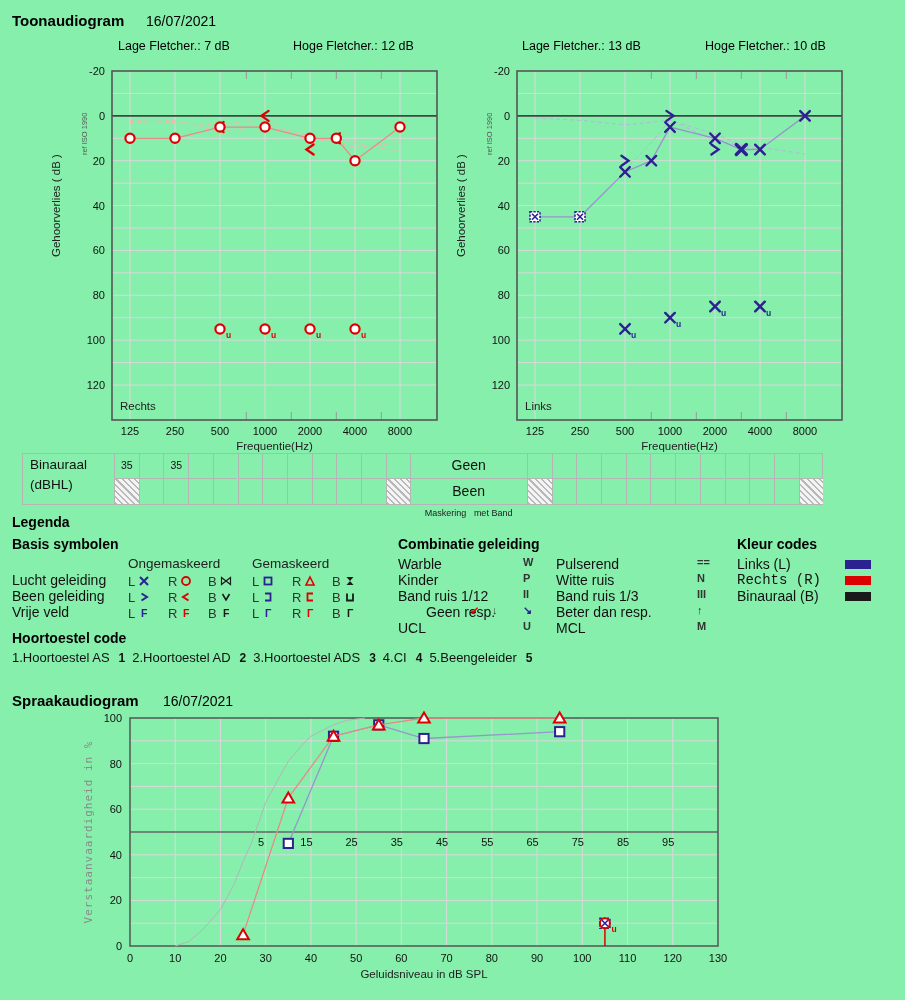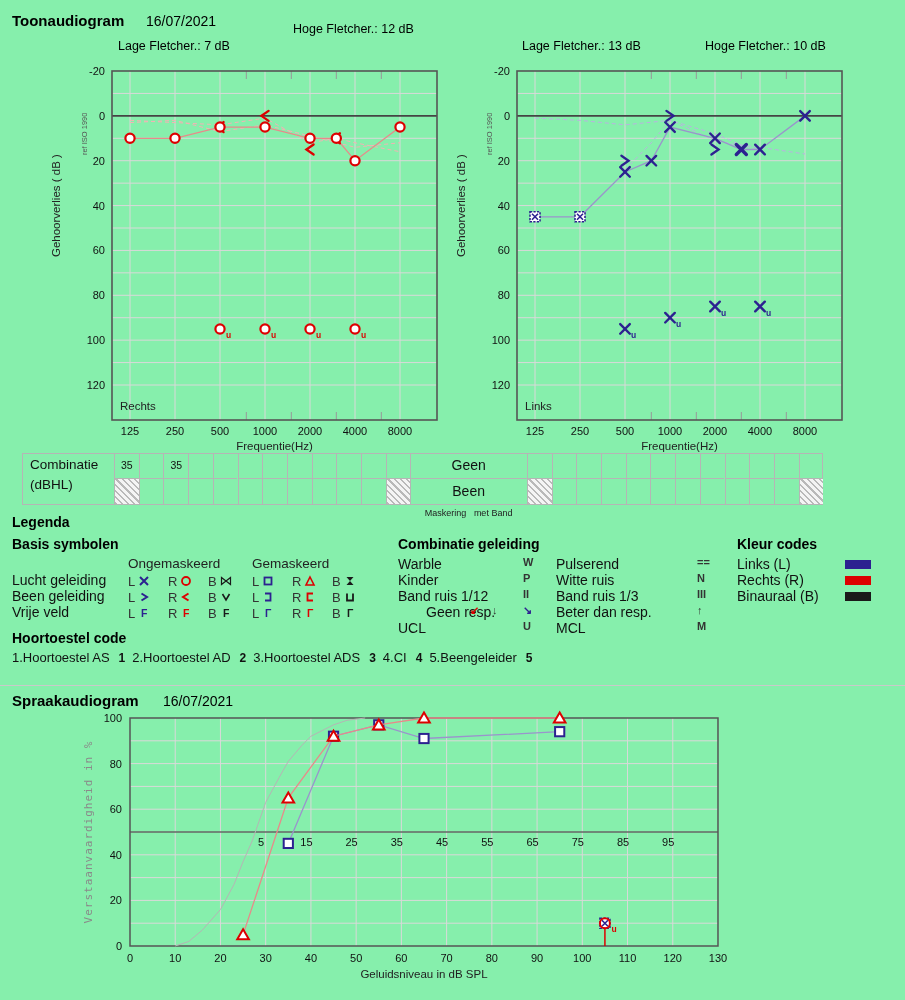--- a/index.html
+++ b/index.html
@@ -37,21 +37,21 @@
 </style>
 </head>
 <body>
 
 <div class="page">
 
   <div class="t title" style="left:12px;top:12px">Toonaudiogram</div>
   <div class="t date" style="left:146px;top:13px">16/07/2021</div>
 
   <div class="t fletcher" style="left:118px;top:39px">Lage Fletcher.: 7 dB</div>
-  <div class="t fletcher" style="left:293px;top:22px">Hoge Fletcher.: 12 dB</div>
+  <div class="t fletcher" style="left:293px;top:39px">Hoge Fletcher.: 12 dB</div>
   <div class="t fletcher" style="left:522px;top:39px">Lage Fletcher.: 13 dB</div>
   <div class="t fletcher" style="left:705px;top:39px">Hoge Fletcher.: 10 dB</div>
 
   <svg id="tone-right" class="abs" style="left:30px;top:55px" width="420" height="402">
       <line x1="100" y1="16" x2="100" y2="365" stroke="#d9d9d9" stroke-width="1"></line>
       <line x1="145" y1="16" x2="145" y2="365" stroke="#d9d9d9" stroke-width="1"></line>
       <line x1="190" y1="16" x2="190" y2="365" stroke="#d9d9d9" stroke-width="1"></line>
       <line x1="235" y1="16" x2="235" y2="365" stroke="#d9d9d9" stroke-width="1"></line>
       <line x1="280" y1="16" x2="280" y2="365" stroke="#d9d9d9" stroke-width="1"></line>
       <line x1="325" y1="16" x2="325" y2="365" stroke="#d9d9d9" stroke-width="1"></line>
@@ -258,21 +258,21 @@
       </g>
       <text x="286" y="260.5" class="ucl-u" fill="#2c2190">u</text>
       <g>
         <path d="M320.2 246.7L329.8 256.3M320.2 256.3L329.8 246.7" stroke="#2c2190" stroke-width="2.4" fill="none" stroke-linecap="round"></path>
       </g>
       <text x="331" y="260.5" class="ucl-u" fill="#2c2190">u</text>
     </svg>
 
   <div id="masking" class="abs" style="left: 22px; top: 453px; width: 801.3px; height: 66px;">
       <div class="abs" style="left:0;top:0;width:801.3px;height:52px;border:1px solid #b5b5b5;box-sizing:border-box"></div>
-      <div class="mask-label" style="left:8px;top:4px">Combinatie</div>
+      <div class="mask-label" style="left:8px;top:4px">Binauraal</div>
       <div class="mask-label" style="left:8px;top:24px">(dBHL)</div>
       <div class="mask-cell" style="left:92px;top:0;width:24.7px;height:26px">35</div>
       <div class="mask-cell mask-hatch" style="left:92px;top:26px;width:24.7px;height:26px"></div>
       <div class="mask-cell" style="left:116.7px;top:0;width:24.7px;height:26px"></div>
       <div class="mask-cell" style="left:116.7px;top:26px;width:24.7px;height:26px"></div>
       <div class="mask-cell" style="left:141.4px;top:0;width:24.7px;height:26px">35</div>
       <div class="mask-cell" style="left:141.4px;top:26px;width:24.7px;height:26px"></div>
       <div class="mask-cell" style="left:166.1px;top:0;width:24.7px;height:26px"></div>
       <div class="mask-cell" style="left:166.1px;top:26px;width:24.7px;height:26px"></div>
       <div class="mask-cell" style="left:190.8px;top:0;width:24.7px;height:26px"></div>
@@ -410,21 +410,21 @@
       <div class="t leg-label" style="left: 556px; top: 604px;">Beter dan resp.</div>
       <div class="t sym-glyph" style="left: 697px; top: 604px; color: rgb(51, 51, 51);">↑</div>
       <div class="t leg-label" style="left: 556px; top: 620px;">MCL</div>
       <div class="t sym-glyph" style="left: 697px; top: 620px; color: rgb(51, 51, 51);">M</div>
     </div>
 
   <div class="t h1" style="left:737px;top:536px">Kleur codes</div>
   <div id="kleur-items" class="abs" style="left:0;top:0">
       <div class="t leg-label" style="left: 737px; top: 556px;">Links (L)</div>
       <div class="swatch" style="left: 845px; top: 560px; background: rgb(44, 33, 144);"></div>
-      <div class="t leg-label" style="left: 737px; top: 572px;">Rechts (R)</div>
+      <div class="t leg-label" style="left: 737px; top: 572px; font-family: Liberation Mono, monospace;">Rechts (R)</div>
       <div class="swatch" style="left: 845px; top: 576px; background: rgb(221, 0, 0);"></div>
       <div class="t leg-label" style="left: 737px; top: 588px;">Binauraal (B)</div>
       <div class="swatch" style="left: 845px; top: 592px; background: rgb(26, 26, 26);"></div>
     </div>
 
   <div class="t h1" style="left:12px;top:630px">Hoortoestel code</div>
   <div id="hoortoestel-items" class="abs" style="left:12px;top:650px;display:flex;gap:7px;align-items:flex-end">
       <span class="ht-item">1.Hoortoestel AS<span class="ht-num">1</span></span>
       <span class="ht-item">2.Hoortoestel AD<span class="ht-num">2</span></span>
       <span class="ht-item">3.Hoortoestel ADS<span class="ht-num">3</span></span>

